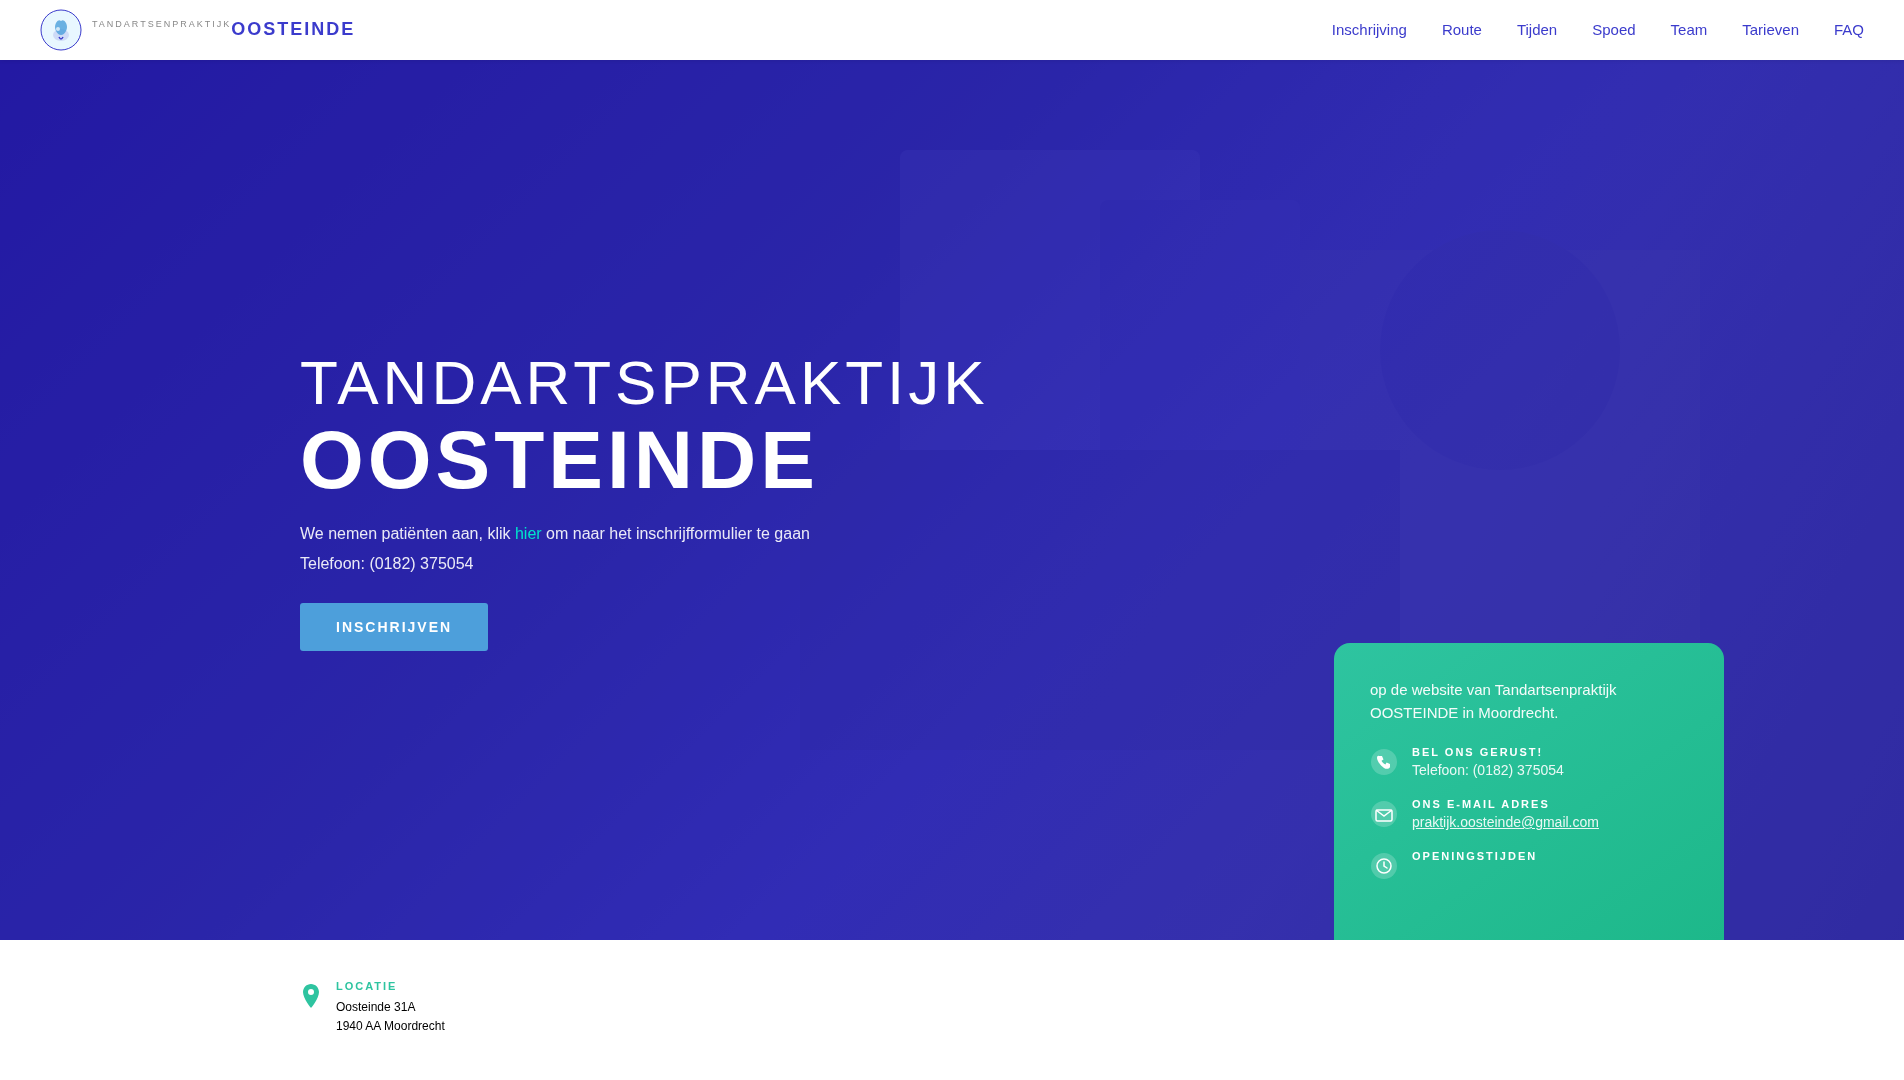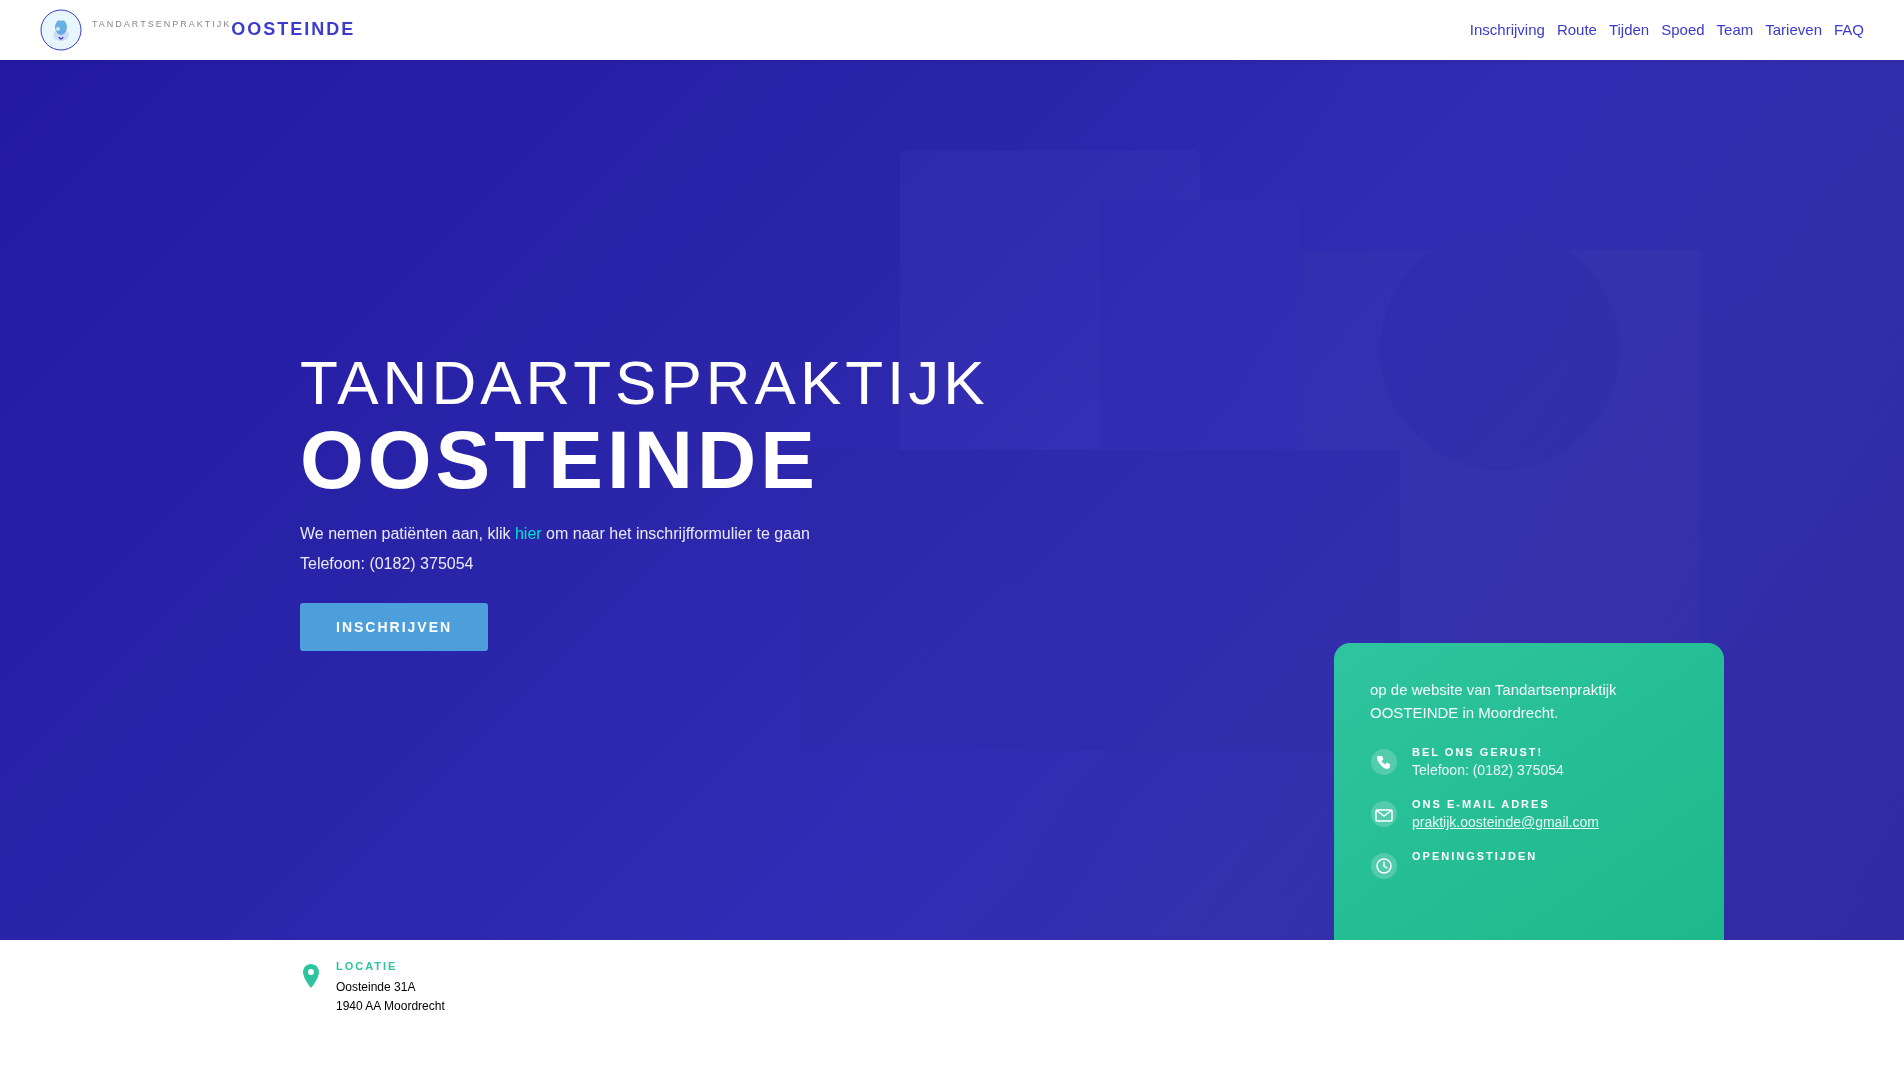--- a/index.html
+++ b/index.html
@@ -41,21 +41,21 @@
     }
     .logo-text .big {
       font-size: 18px;
       font-weight: 700;
       color: #3b3bcc;
       letter-spacing: 2px;
     }
     .navbar-nav {
       display: flex;
       align-items: center;
-      gap: 12px;
+      gap: 35px;
       list-style: none;
     }
     .navbar-nav a {
       text-decoration: none;
       font-size: 15px;
       font-weight: 500;
       color: #3b3bcc;
     }
 
     
@@ -187,21 +187,21 @@
       opacity: 0.9;
     }
     .welkom-item-text .value a {
       color: #fff;
       text-decoration: underline;
     }
 
     
     .footer-section {
       background: #fff;
-      padding: 20px 300px;
+      padding: 40px 300px;
       display: flex;
       gap: 60px;
     }
     .footer-col {
       display: flex;
       align-items: flex-start;
       gap: 14px;
     }
     .footer-col-icon {
       color: #2ec4a0;

